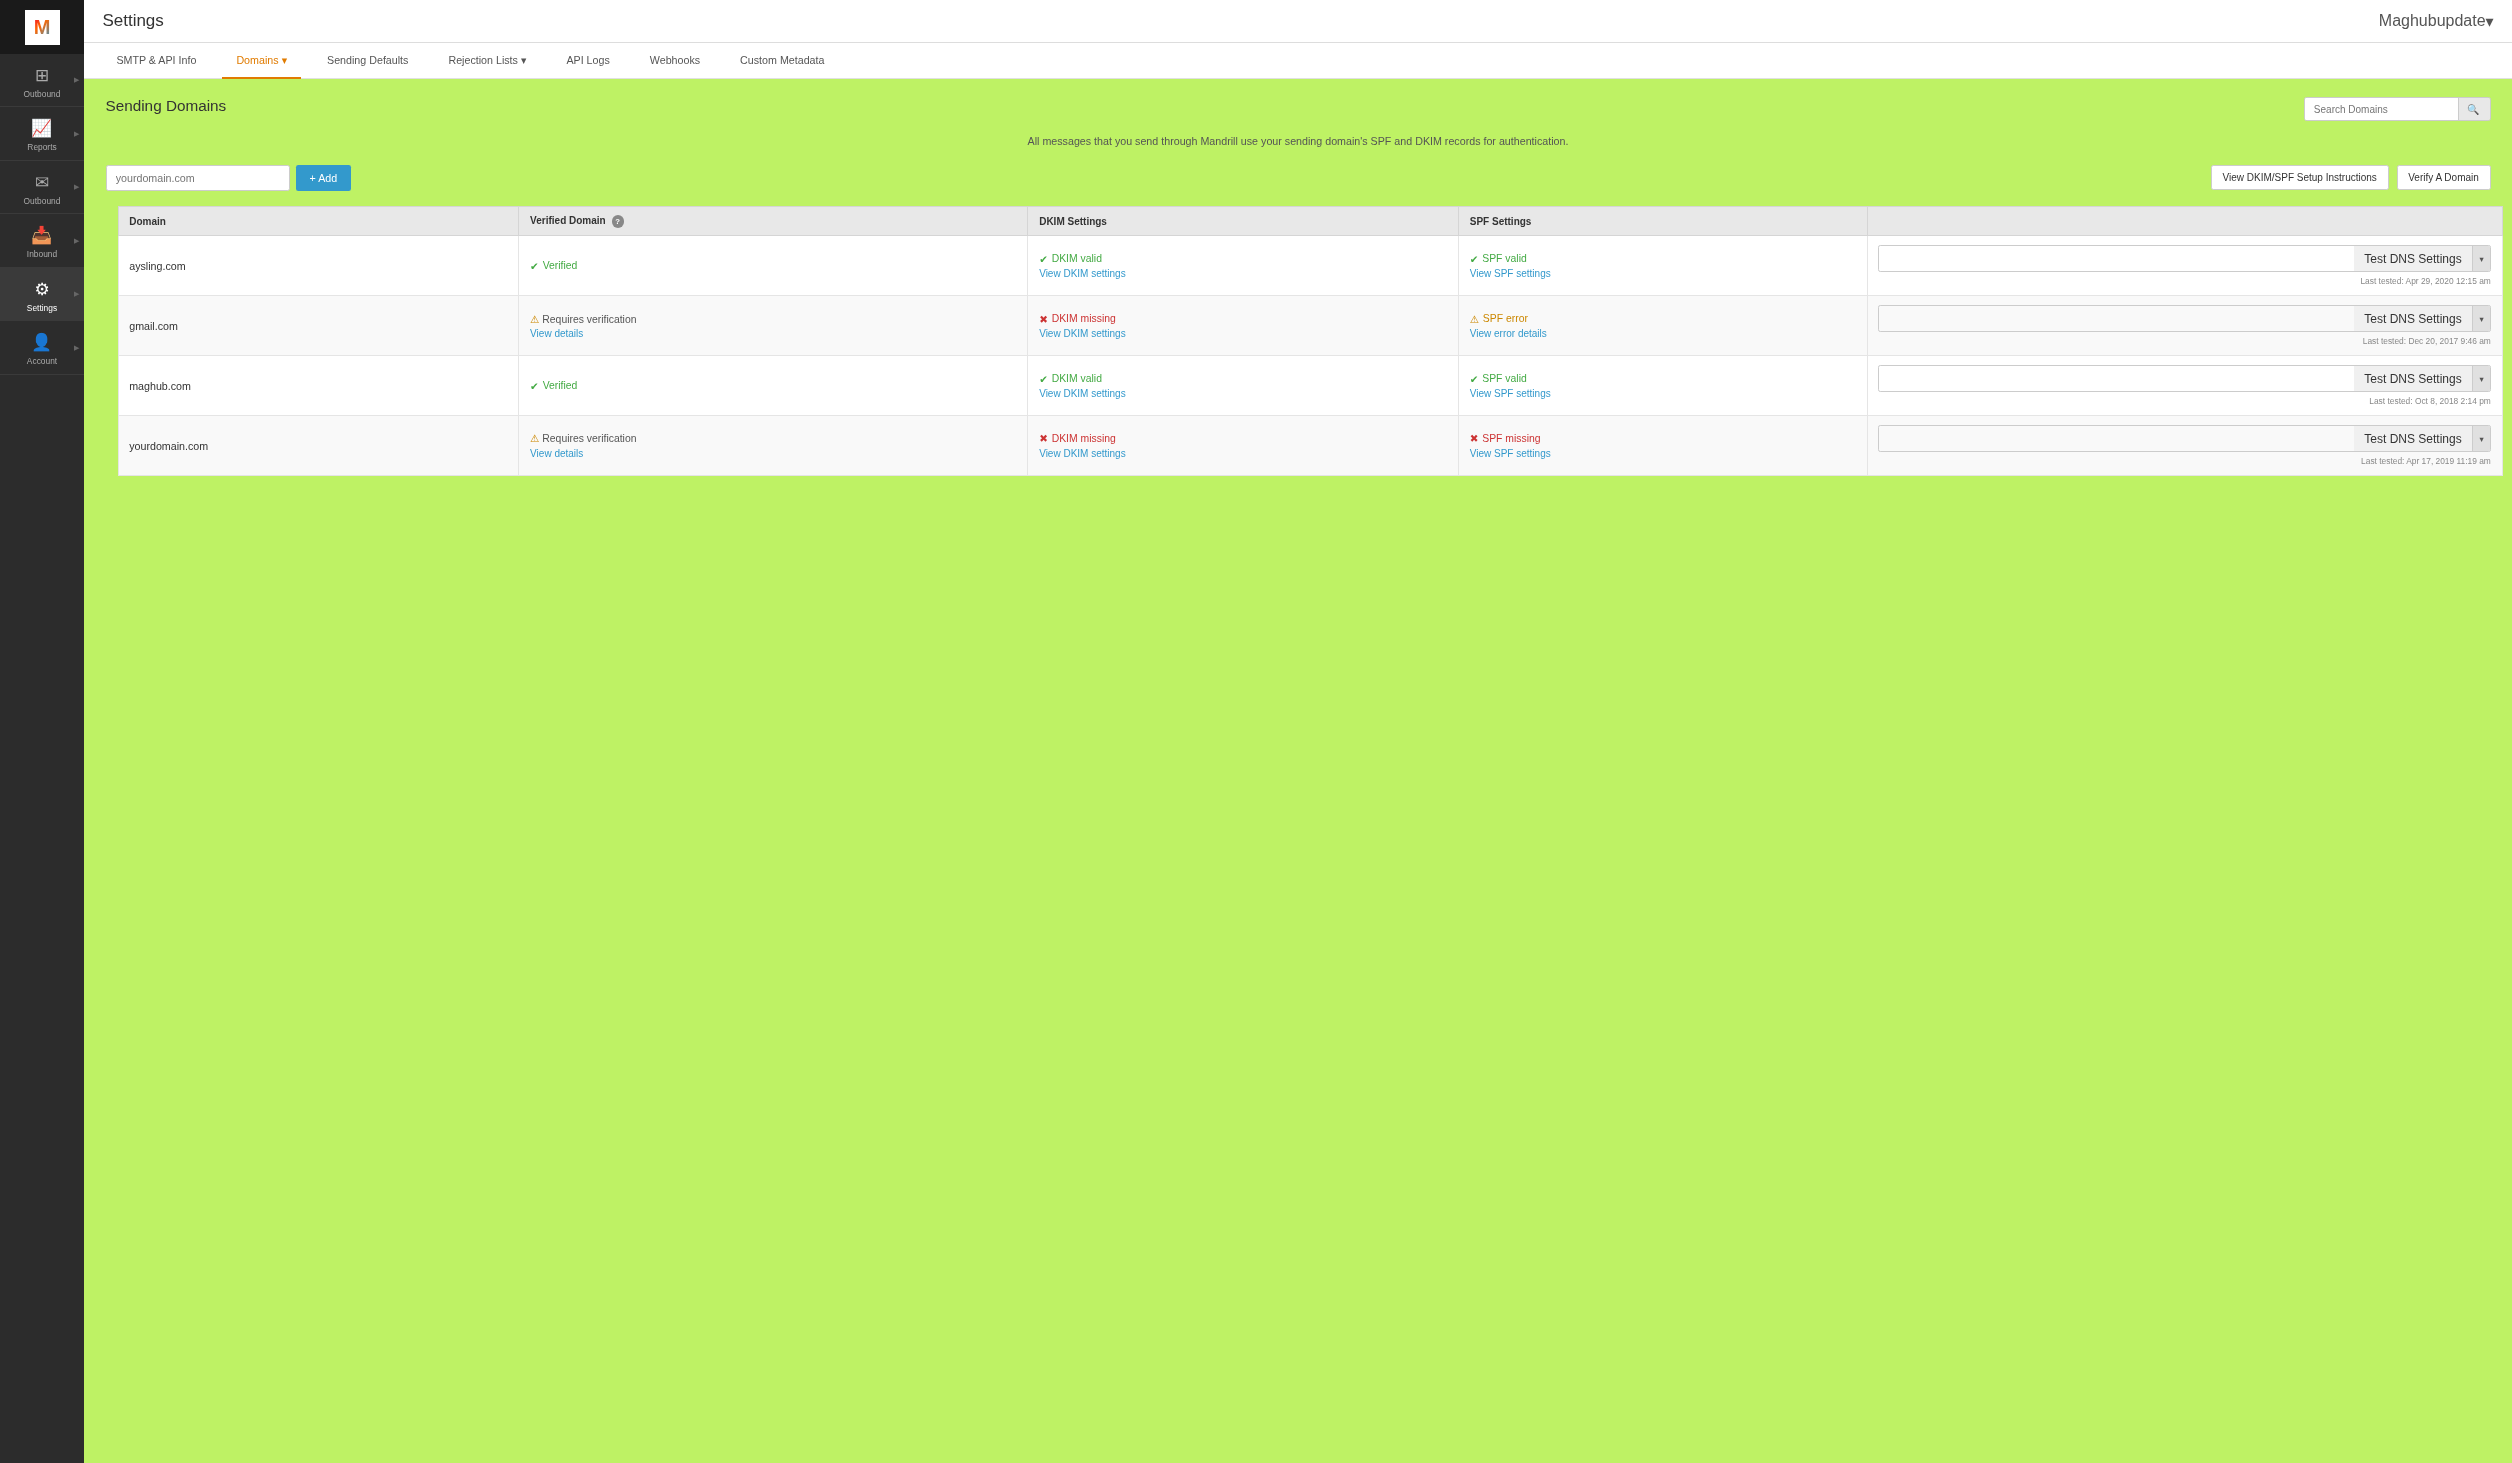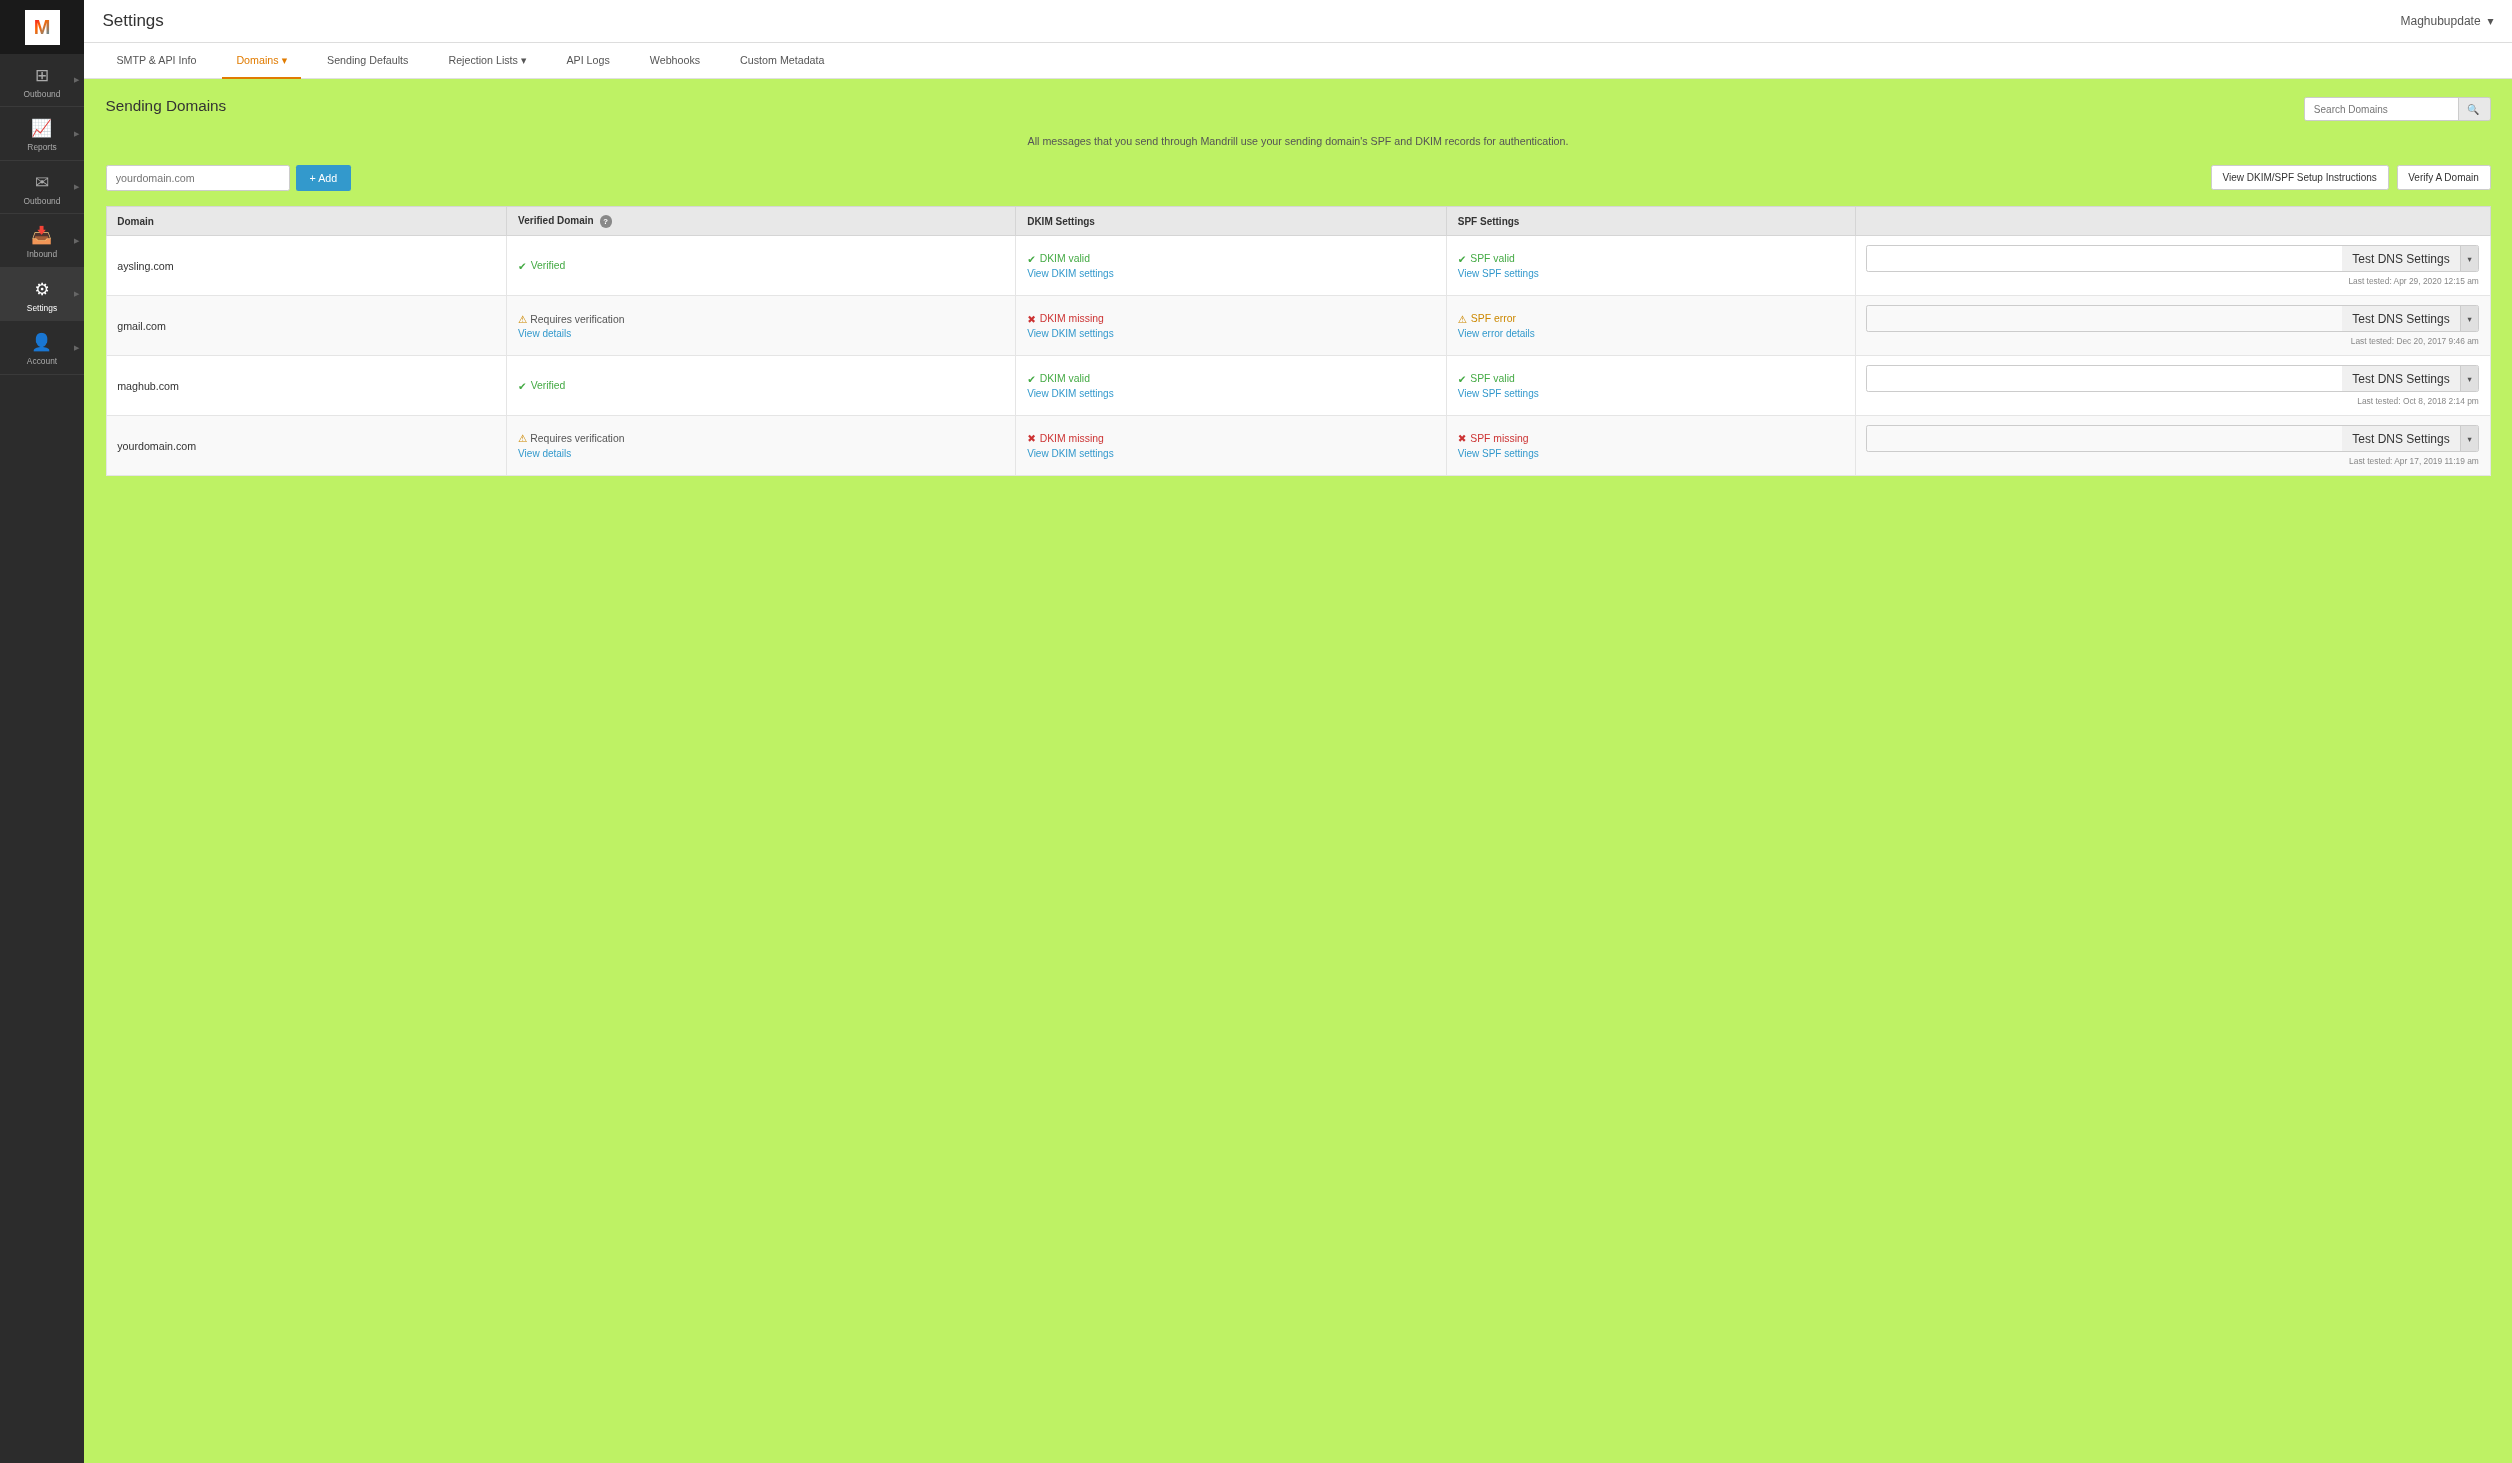--- a/index.html
+++ b/index.html
@@ -74,25 +74,25 @@
       justify-content: space-between;
       height: 43px;
       flex-shrink: 0;
     }
     .topbar-title {
       font-size: 17px;
       font-weight: 400;
       color: #333;
     }
     .topbar-user {
-      font-size: 12px;
+      font-size: 16px;
       color: #555;
       display: flex;
       align-items: center;
-      gap: 7px;
+      gap: 0;
       cursor: pointer;
     }
 
     
     .nav-tabs {
       background: white;
       border-bottom: 1.5px solid #e0e0e0;
       padding: 0 18.4px;
       display: flex;
       gap: 12px;
@@ -190,20 +190,21 @@
       border-radius: 2.3px;
       font-size: 10px;
       cursor: pointer;
     }
 
     
     .domains-table {
       width: 100%;
       border-collapse: collapse;
       margin-top: 6.1px;
+      margin-left: 12px;
     }
     .domains-table th {
       background: #e8e8e8;
       padding: 7.7px 10.7px;
       text-align: left;
       font-size: 10px;
       font-weight: 600;
       color: #333;
       border: 0.8px solid #d5d5d5;
     }

